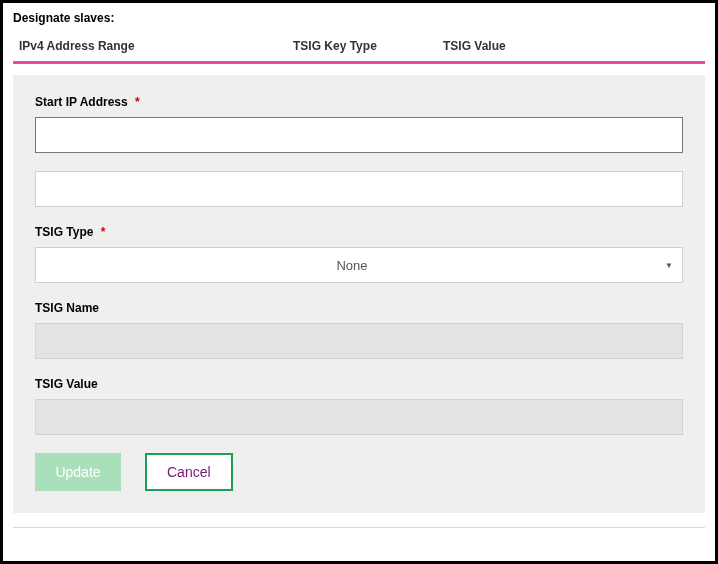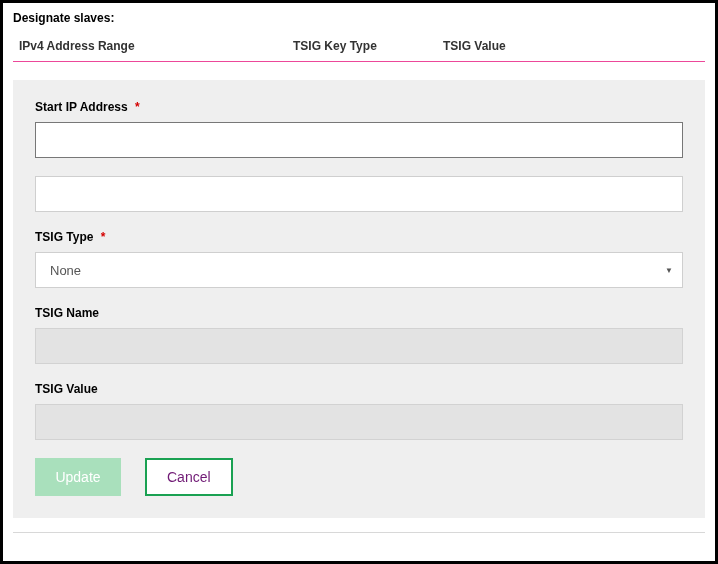--- a/index.html
+++ b/index.html
@@ -20,22 +20,22 @@
       font-weight: bold;
       color: #000;
       margin-bottom: 10px;
     }
     .headers {
       display: flex;
       font-size: 12px;
       font-weight: bold;
       color: #333;
       padding: 4px 0 8px 0;
-      border-bottom: 1px solid #ec4899;
-      margin-bottom: 18px;
+      border-bottom: 3px solid #ec4899;
+      margin-bottom: 11px;
     }
     .headers > div:nth-child(1) { width: 280px; padding-left: 6px; }
     .headers > div:nth-child(2) { width: 150px; }
     .headers > div:nth-child(3) { width: 150px; }
     .headers > div:nth-child(4) { width: 110px; }
     .form-panel {
       background: #efefef;
       padding: 20px 22px 22px 22px;
       margin-bottom: 14px;
     }
@@ -77,20 +77,21 @@
     .select-input {
       width: 100%;
       height: 36px;
       border: 1px solid #cfcfcf;
       background: #fff;
       font-size: 13px;
       color: #555;
       padding: 0 28px 0 14px;
       line-height: 36px;
       cursor: pointer;
+      text-align: center;
     }
     .select-caret {
       position: absolute;
       right: 10px;
       top: 50%;
       transform: translateY(-50%);
       font-size: 8px;
       color: #555;
       pointer-events: none;
     }

